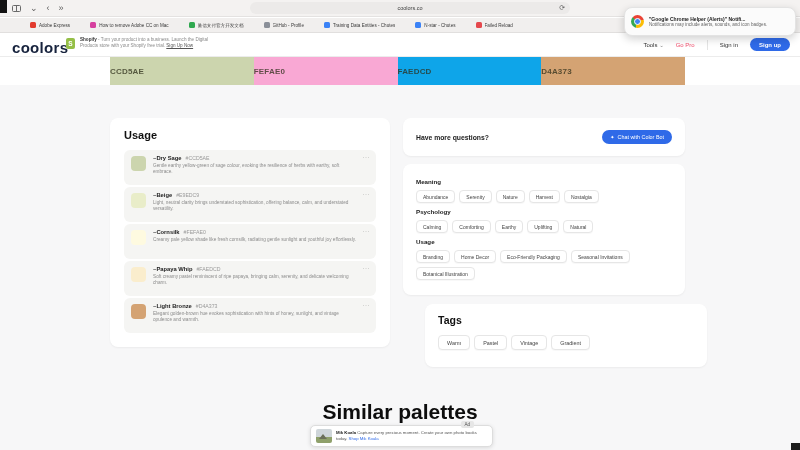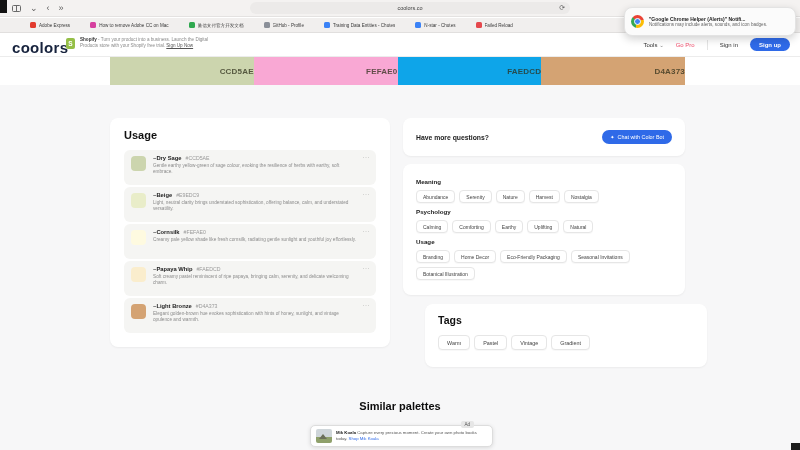--- a/index.html
+++ b/index.html
@@ -39,21 +39,21 @@
   .shopify-cta{color:#555;text-decoration:underline;}
   .header-nav{position:absolute;right:10px;top:4px;display:flex;align-items:center;gap:12px;}
   .nav-item{font-size:6px;color:#333;cursor:pointer;}
   .nav-caret{font-size:5px;color:#666;margin-left:2px;}
   .go-pro{color:#f2506e;}
   .nav-divider{width:1px;height:10px;background:#e4e4e4;}
   .signup-btn{background:#2f6ae8;color:#fff;font-size:6px;font-weight:bold;padding:3.5px 9px;border-radius:10px;cursor:pointer;}
 
   
   .palette{position:absolute;left:110px;top:57px;width:575px;height:28px;display:flex;z-index:5;}
-  .swatch{flex:1;display:flex;align-items:center;justify-content:flex-end;cursor:pointer;}
+  .swatch{flex:1;display:flex;align-items:center;justify-content:flex-start;cursor:pointer;}
   .swatch-hex{font-size:8px;font-weight:bold;color:rgba(45,45,25,.75);letter-spacing:.2px;}
 
   
   .main-bg{position:absolute;left:0;top:85px;width:800px;height:365px;background:#f7f7f8;}
 
   .card{position:absolute;background:#fff;border-radius:8px;box-shadow:0 1px 2px rgba(0,0,0,.05);}
 
   
   .colors-card{left:110px;top:118px;width:280px;height:229px;padding:11px 14px;}
   .colors-title{font-size:11px;font-weight:bold;color:#111;margin-bottom:9px;}
@@ -76,21 +76,21 @@
   .attr-section-title{font-size:6.2px;font-weight:bold;color:#222;margin:5px 0 5px;}
   .chip-row{display:flex;flex-wrap:wrap;gap:4px;margin-bottom:3px;}
   .chip{background:#fff;border:1px solid #e6e6e6;border-radius:4px;padding:2.5px 6px;font-size:5px;color:#444;cursor:pointer;box-shadow:0 1px 1px rgba(0,0,0,.03);white-space:nowrap;}
 
   
   .tags-card{left:425px;top:304px;width:282px;height:63px;padding:10px 13px;}
   .tags-title{font-size:10.5px;font-weight:bold;color:#111;margin-bottom:9px;}
   .tags-card .chip{font-size:5.4px;padding:3.5px 8px;}
 
   
-  .similar-title{position:absolute;left:0;top:400px;width:800px;text-align:center;font-size:11px;font-weight:bold;color:#0d0d0d;z-index:2;}
+  .similar-title{position:absolute;left:0;top:400px;width:800px;text-align:center;font-size:21px;font-weight:bold;color:#0d0d0d;z-index:2;}
 
   
   .ad-bar{position:absolute;left:310px;top:425px;width:183px;height:22px;background:#fff;border:1px solid #ddd;border-radius:5px;box-shadow:0 1px 4px rgba(0,0,0,.12);display:flex;align-items:center;gap:4px;padding:2px 5px;z-index:10;}
   .ad-thumb{width:16px;height:14px;border-radius:2px;background:linear-gradient(180deg,#cfd6da 60%,#8fa06b 60%);position:relative;flex:0 0 auto;overflow:hidden;}
   .ad-thumb::after{content:"";position:absolute;left:3px;bottom:4px;border-left:4px solid transparent;border-right:4px solid transparent;border-bottom:5px solid #6b6f5a;}
   .ad-text{font-size:4.3px;color:#555;line-height:1.35;}
   .ad-text b{color:#222;}
   .ad-link{color:#2f6ae8;cursor:pointer;}
   .ad-badge{position:absolute;left:461px;top:421px;background:#e6e6e6;border-radius:2px;padding:1px 3.5px;font-size:4.6px;color:#555;z-index:11;}
 

